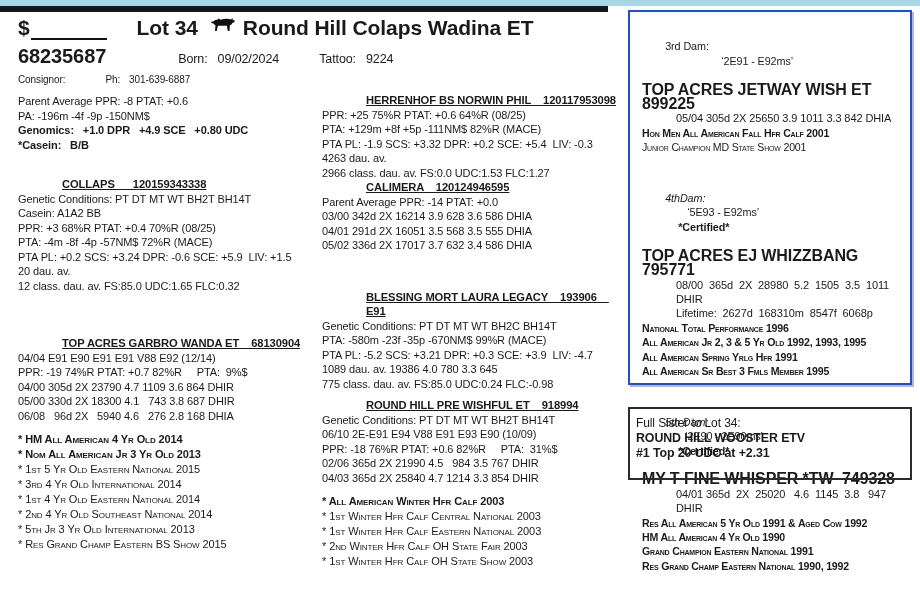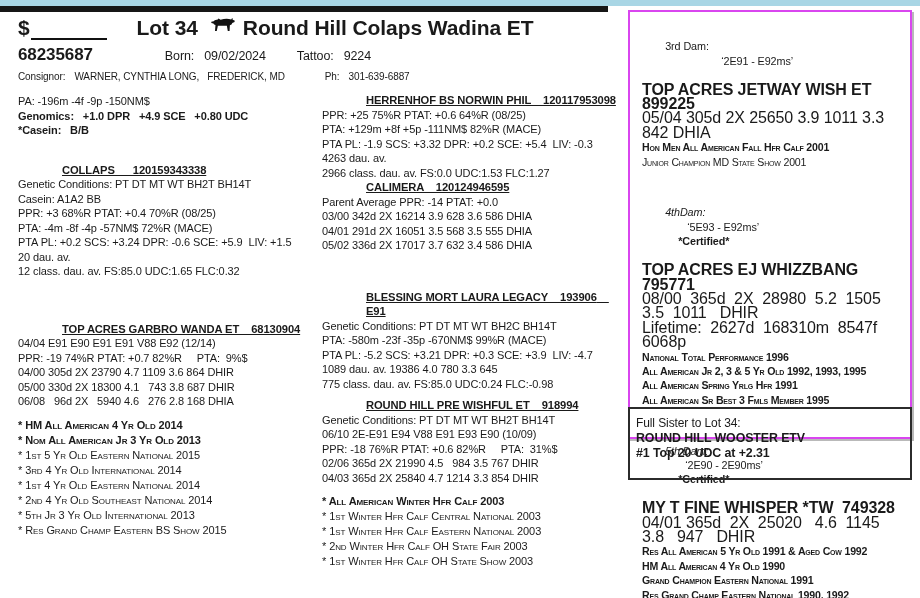--- a/index.html
+++ b/index.html
@@ -9,24 +9,24 @@
   .bar-cyan  { position:absolute; top:0; left:0; width:920px; height:6px; }
   .bar-black { position:absolute; top:6px; left:0; width:608px; height:6px; background:#161616; }
 
   
   .hdr { position:absolute; top:14px; left:18px; width:590px; }
   .hdr-line1 { display:flex; align-items:flex-end; font-size:21px; font-weight:bold; white-space:pre; }
   .blank-line { display:inline-block; width:76px; border-bottom:2.5px solid #111; height:1em; margin-left:1px; }
   .lot-label { margin-left:30px; }
   .cow-wrap { margin:0 7px 2px 12px; }
   .hdr-line2 { display:flex; align-items:baseline; margin-top:5px; font-size:12.5px; white-space:pre; }
-  .regnum { font-size:17px; font-weight:bold; }
+  .regnum { font-size:20px; font-weight:bold; }
   .lbl-born { margin-left:72px; }
   .val-born { margin-left:10px; }
-  .lbl-tattoo { margin-left:31px; }
+  .lbl-tattoo { margin-left:40px; }
   .val-tattoo { margin-left:10px; }
   .hdr-line3 { display:flex; align-items:baseline; margin-top:6px; font-size:10px; white-space:pre-wrap; }
   .lbl-consignor {}
   .val-consignor { margin-left:9px; }
   .lbl-ph { margin-left:40px; }
   .val-ph { margin-left:9px; }
 
   
   .col { position:absolute; }
   .col-left   { top:94px;  left:18px;  width:300px; }
@@ -40,23 +40,23 @@
 
   .sec-collaps { margin-top:25px; }
   .sec-wanda   { margin-top:43px; }
   .wanda-awards { margin-top:9px; }
   .sec-calimera { margin-top:0px; }
   .sec-legacy   { margin-top:37px; }
   .sec-wishful  { margin-top:7px; }
   .wishful-awards { margin-top:9px; }
 
   
-  .damsbox { position:absolute; top:10px; left:628px; width:284px; height:429px; box-sizing:border-box;
-             border:2px solid #d946ef; box-shadow:2px 2px 0 0 #b9b9b9; padding:13px 6px 0 12px; }
-  .damsbox .line  { font-size:16px; line-height:14.4px; }
+  .damsbox { position:absolute; top:10px; left:628px; width:284px; height:375px; box-sizing:border-box;
+             border:2px solid #1d4ed8; box-shadow:2px 2px 0 0 #b9b9b9; padding:13px 6px 0 12px; }
+  .damsbox .line  { font-size:11px; line-height:14.4px;margin-left:34px; }
   .damsbox .award { font-size:10.6px; line-height:14.4px; font-variant:small-caps; font-weight:bold; letter-spacing:-0.2px; }
   .damsbox .award.normal { font-weight:normal; }
   .dam-head { font-size:10.8px; line-height:14.4px; white-space:pre; }
   .dam-label.it { font-style:italic; }
   .dam-name { font-size:16px; line-height:14.4px; font-weight:bold; white-space:pre-wrap; }
   .dam3 .dam-score { margin-left:56px; }
   .dam4 .dam-score { margin-left:22px; }
   .dam5 .dam-score { margin-left:20px; }
   .dam-cert { margin-left:13px; font-weight:bold; }
   .dam4, .dam5 { margin-top:22px; }
@@ -86,28 +86,28 @@
     </div>
     <div class="hdr-line2">
       <span class="regnum">68235687</span>
       <span class="lbl-born">Born:</span>
       <span class="val-born">09/02/2024</span>
       <span class="lbl-tattoo">Tattoo:</span>
       <span class="val-tattoo">9224</span>
     </div>
     <div class="hdr-line3">
       <span class="lbl-consignor">Consignor:</span>
-      <span class="val-consignor">WARNER, CYNTHIA LONG,   FREDERICK, MD</span>
       <span class="lbl-ph">Ph:</span>
       <span class="val-ph">301-639-6887</span>
     </div>
   </div>
 
   <div class="col col-left">
     <div class="sec">
+      <div class="line">Parent Average PPR: -8 PTAT: +0.6</div>
       <div class="line">PA: -196m -4f -9p -150NM$</div>
       <div class="line bold">Genomics:   +1.0 DPR   +4.9 SCE   +0.80 UDC</div>
       <div class="line bold">*Casein:   B/B</div>
     </div>
 
     <div class="sec sec-collaps">
       <div class="title">COLLAPS      120159343338</div>
       <div class="line">Genetic Conditions: PT DT MT WT BH2T BH14T</div>
       <div class="line">Casein: A1A2 BB</div>
       <div class="line">PPR: +3 68%R PTAT: +0.4 70%R (08/25)</div>

